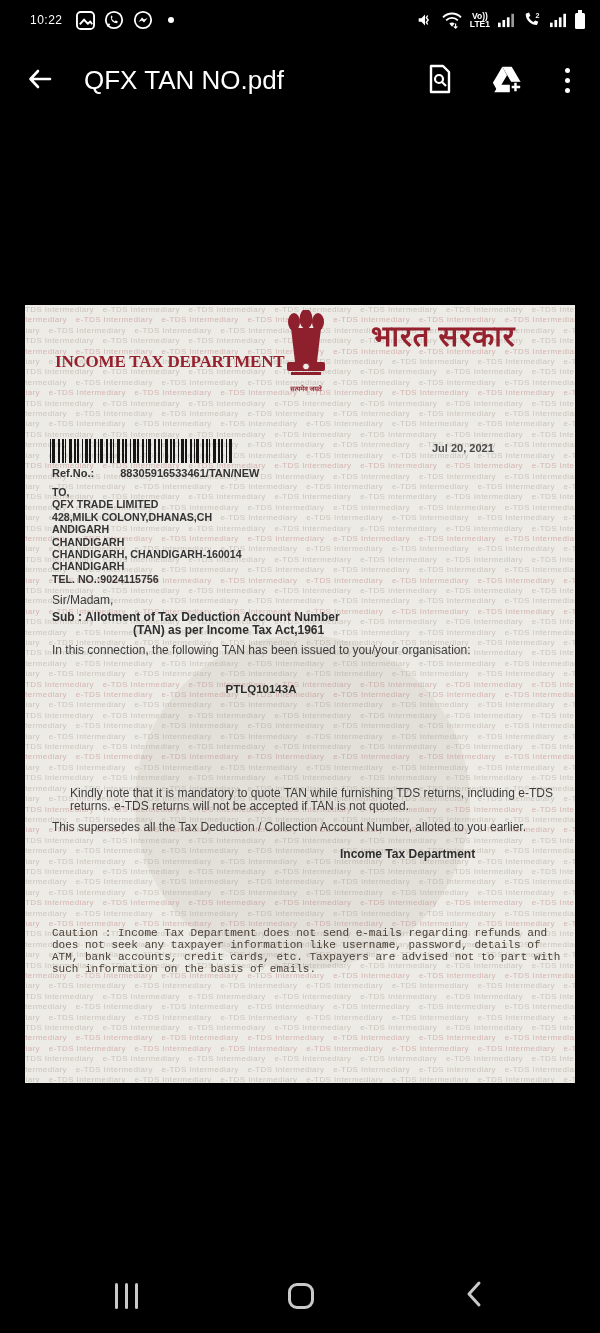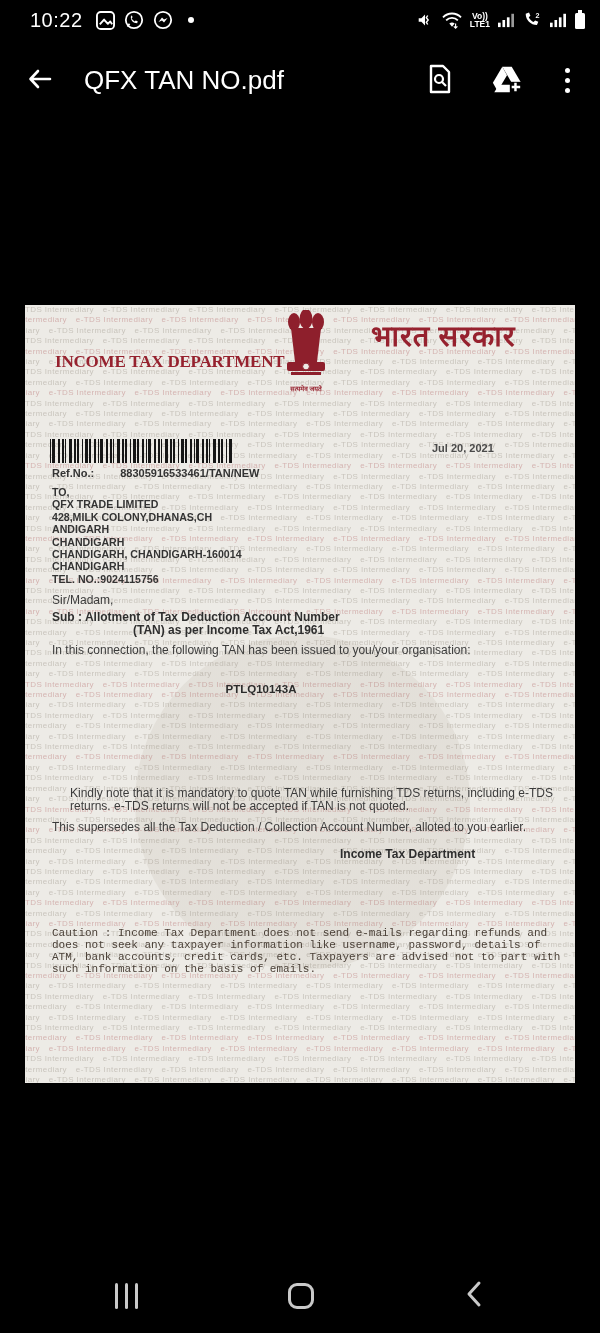--- a/index.html
+++ b/index.html
@@ -13,21 +13,21 @@
     position:relative;width:600px;height:1333px;background:#000;
     font-family:"Liberation Sans",sans-serif;overflow:hidden;margin:0 auto;
   }
   
   .status-bar{
     position:absolute;top:0;left:0;width:600px;height:40px;
     display:flex;align-items:center;justify-content:space-between;
     padding:0 14px 0 30px;color:#fff;
   }
   .sb-left{display:flex;align-items:center;gap:9px;}
-  .sb-time{font-size:20px;font-weight:400;letter-spacing:.5px;margin-right:4px;}
+  .sb-time{font-size:12px;font-weight:400;letter-spacing:.5px;margin-right:4px;}
   .sb-ic{display:inline-flex;align-items:center;justify-content:center;}
   .sb-right{display:flex;align-items:center;gap:7px;}
   .volte{display:flex;flex-direction:column;align-items:center;line-height:8px;font-size:8.5px;font-weight:700;color:#fff;}
   
   .app-bar{
     position:absolute;top:40px;left:0;width:600px;height:80px;
     display:flex;align-items:center;color:#fff;padding:0 18px;
   }
   .ab-back{background:none;border:none;cursor:pointer;padding:8px;display:flex;}
   .ab-title{font-size:26px;font-weight:400;color:#fff;margin-left:22px;flex:1;

